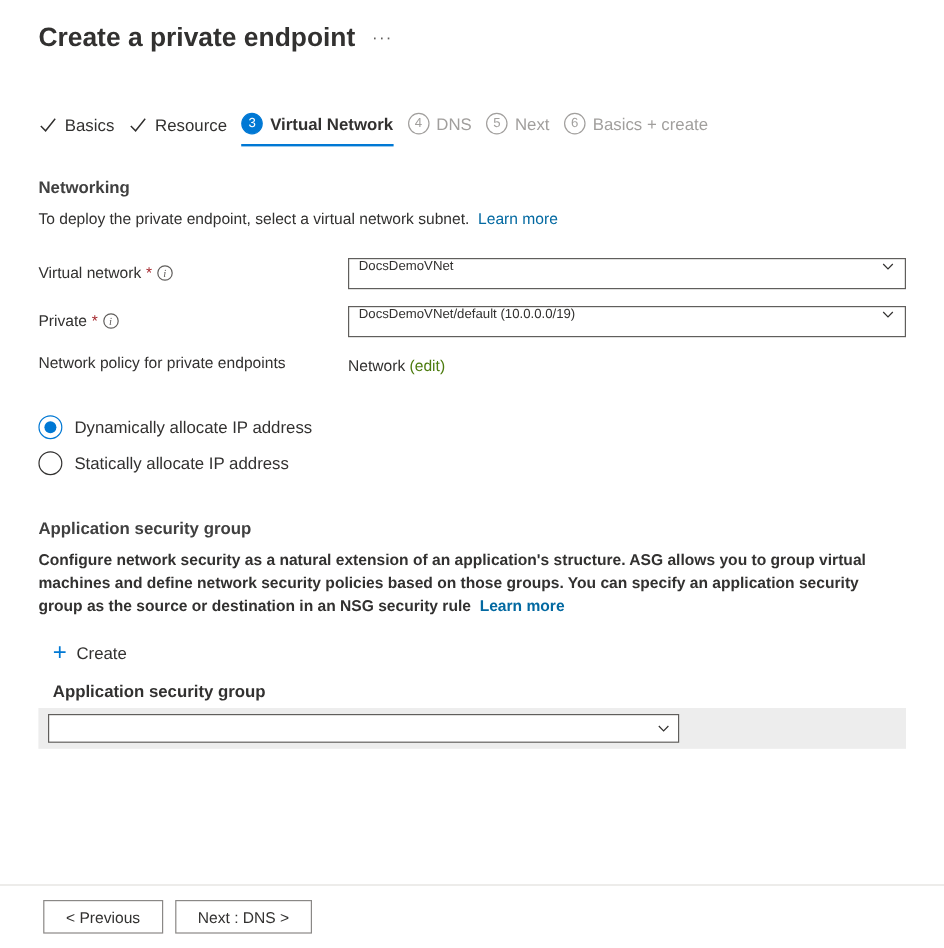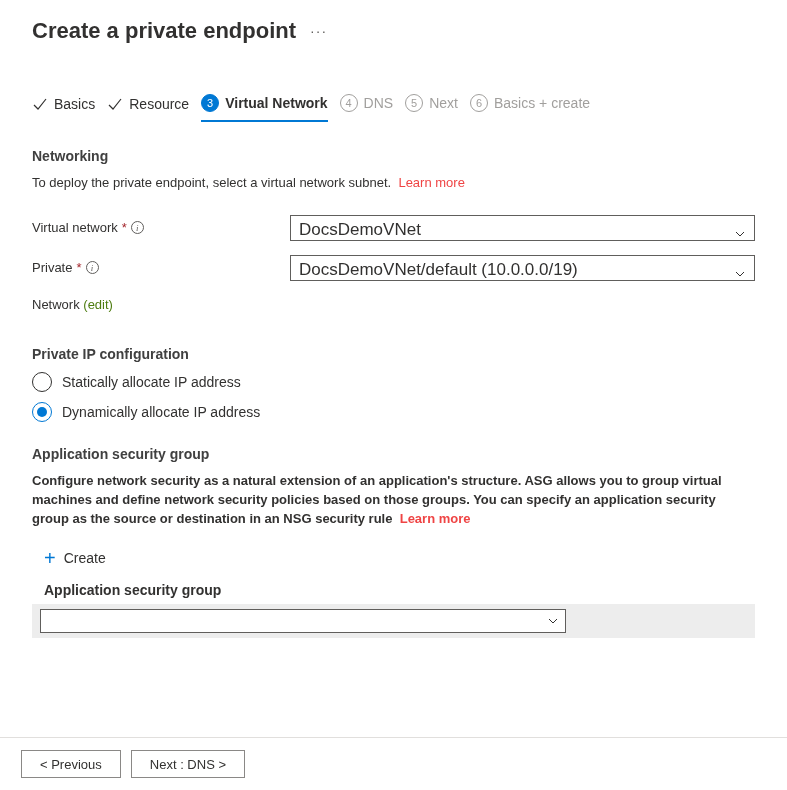--- a/index.html
+++ b/index.html
@@ -81,21 +81,21 @@
       margin-bottom: 10px;
       color: #404040;
     }
     .section-desc {
       font-size: 13px;
       color: #323130;
       margin-bottom: 22px;
       line-height: 1.45;
     }
     .learn-more {
-      color: #ef4444;
+      color: #0369a1;
       text-decoration: none;
       cursor: pointer;
     }
     .form-row {
       display: flex;
       align-items: center;
       margin-bottom: 14px;
     }
     .form-label-col {
       width: 258px;
@@ -121,23 +121,23 @@
       cursor: pointer;
     }
     .form-control-col { flex: 1; }
     .select-box {
       width: 100%;
       height: 26px;
       border: 1px solid #605e5c;
       background: #fff;
       padding: 0 8px;
       display: flex;
-      align-items: flex-end;
+      align-items: flex-start;
       justify-content: space-between;
-      font-size: 17px;
+      font-size: 11px;
       cursor: pointer;
     }
     .chevron-down svg { display:block; }
     .static-value {
       font-size: 13px;
       color: #323130;
       padding-top: 2px;
     }
     .edit-link { color: #4d7c0f; cursor:pointer; }
 
@@ -205,21 +205,21 @@
       align-items: center;
       justify-content: flex-end;
       padding: 0 6px;
       cursor:pointer;
     }
 
     .footer-bar {
       position:absolute;
       left:0; right:0; bottom:0;
       border-top: 1px solid #e1dfdd;
-      padding: 12px 21px;
+      padding: 12px 36px;
       display:flex;
       gap: 10px;
     }
     .footer-btn {
       height: 28px;
       padding: 0 18px;
       border: 1px solid #8a8886;
       background: #fff;
       font-size: 13px;
       cursor:pointer;
@@ -310,44 +310,46 @@
           <span class="chevron-down">
             <svg width="12" height="12" viewBox="0 0 12 12">
                 <path d="M2 4 L6 8 L10 4" fill="none" stroke="#323130" stroke-width="1"></path>
               </svg>
           </span>
         </div>
       </div>
     </div>
 
     <div class="form-row" style="align-items:flex-start; margin-top:6px;">
+      <div class="form-label-col">
+        <span>Network policy for private endpoints</span>
+      </div>
       <div class="form-control-col static-value">
         <span>Network</span>
         <span class="edit-link">(edit)</span>
       </div>
     </div>
   </div>
 
   <div class="section-block">
-    <div class="section-title">Private IP configuration</div>
+    <div class="radio-item selected">
+      <span class="radio-outer">
+          <span class="radio-inner"></span>
+        </span>
+      <span>Dynamically allocate IP address</span>
+    </div>
     <div class="radio-item">
       <span class="radio-outer">
           <span class="radio-inner"></span>
         </span>
       <span>Statically allocate IP address</span>
     </div>
-    <div class="radio-item selected">
-      <span class="radio-outer">
-          <span class="radio-inner"></span>
-        </span>
-      <span>Dynamically allocate IP address</span>
-    </div>
-  </div>
-
-  <div class="section-block" style="margin-top:24px;">
+  </div>
+
+  <div class="section-block" style="margin-top:36px;">
     <div class="section-title">Application security group</div>
     <div class="section-desc" style="margin-bottom:20px;font-weight:bold;">
       <span>Configure network security as a natural extension of an application's structure. ASG allows you to group virtual machines and define network security policies based on those groups. You can specify an application security group as the source or destination in an NSG security rule</span>
       &nbsp;<a class="learn-more">Learn more</a>
     </div>
 
     <div class="create-btn">
       <span class="plus-icon">+</span>
       <span>Create</span>
     </div>

